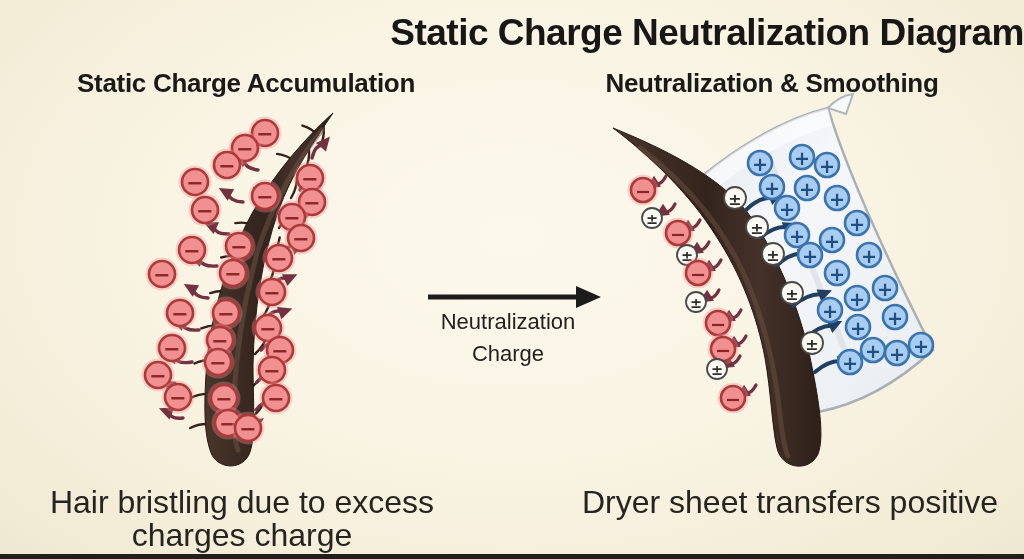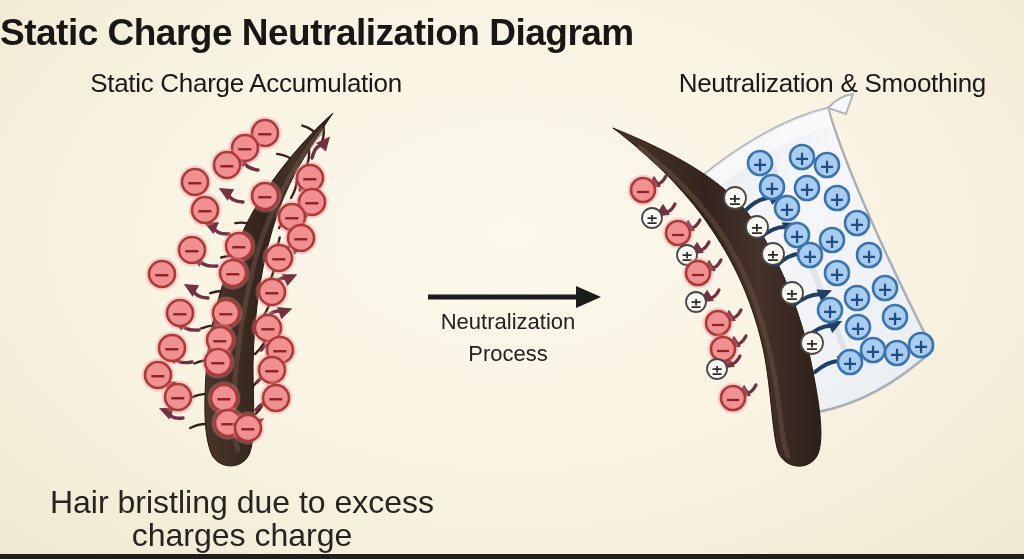--- a/index.html
+++ b/index.html
@@ -2,29 +2,29 @@
 <html><head>
 <meta charset="utf-8">
 <style>
   html,body{margin:0;padding:0;background:#d8d4c4;}
   .stage{
     position:relative;width:1024px;height:559px;overflow:hidden;
     font-family:"Liberation Sans",sans-serif;
     background:radial-gradient(ellipse at 50% 42%, #fcf8ec 0%, #f8f3e1 55%, #efe8d1 100%);
   }
   .title{
-    position:absolute;top:12px;left:0;width:100%;text-align:left;
+    position:absolute;top:12px;left:0;width:100%;text-align:right;
     font-size:37px;font-weight:700;color:#191715;letter-spacing:-0.5px;
   }
   .heading{
     position:absolute;top:68px;text-align:center;
-    font-size:26px;font-weight:400;color:#1c1a18;letter-spacing:-0.3px;
+    font-size:26px;font-weight:700;color:#1c1a18;letter-spacing:-0.3px;
   }
   .heading.left{left:40px;width:412px;}
-  .heading.right{left:558px;width:428px;text-align:right;}
+  .heading.right{left:558px;width:428px;}
   .process-label{
     position:absolute;top:306px;left:398px;width:220px;text-align:center;
     font-size:22px;color:#242220;line-height:32px;
   }
   .caption{
     position:absolute;top:486px;text-align:center;
     font-size:32px;color:#262420;line-height:33px;
   }
   .caption.left{left:32px;width:420px;}
   .caption.right{left:570px;width:440px;}
@@ -593,24 +593,25 @@
         <g>
           <circle cx="733" cy="398" r="15.5" fill="#f09090" opacity="0.35"></circle>
           <circle cx="733" cy="398" r="12" fill="#f09090" stroke="#ad3a3a" stroke-width="2.6"></circle>
           <text x="733" y="399" fill="#8c2424" text-anchor="middle" dominant-baseline="central" font-family="&quot;DejaVu Sans&quot;,sans-serif" font-weight="bold" font-size="19.200000000000003">−</text>
         </g>
       </g>
   </svg>
 
   <div class="process-label">
     <span class="cap-line">Neutralization</span>
-    <span class="cap-line">Process</span>
+    <span class="cap-line">Charge</span>
   </div>
 
   <div class="caption left">
     <span class="cap-line">Hair bristling due to excess</span>
     <span class="cap-line">charges charge</span>
   </div>
   <div class="caption right">
+    <span class="cap-line">Dryer sheet transfers positive</span>
   </div>
 
   <div class="bottom-bar"></div>
 </div>
 
 </body></html>

